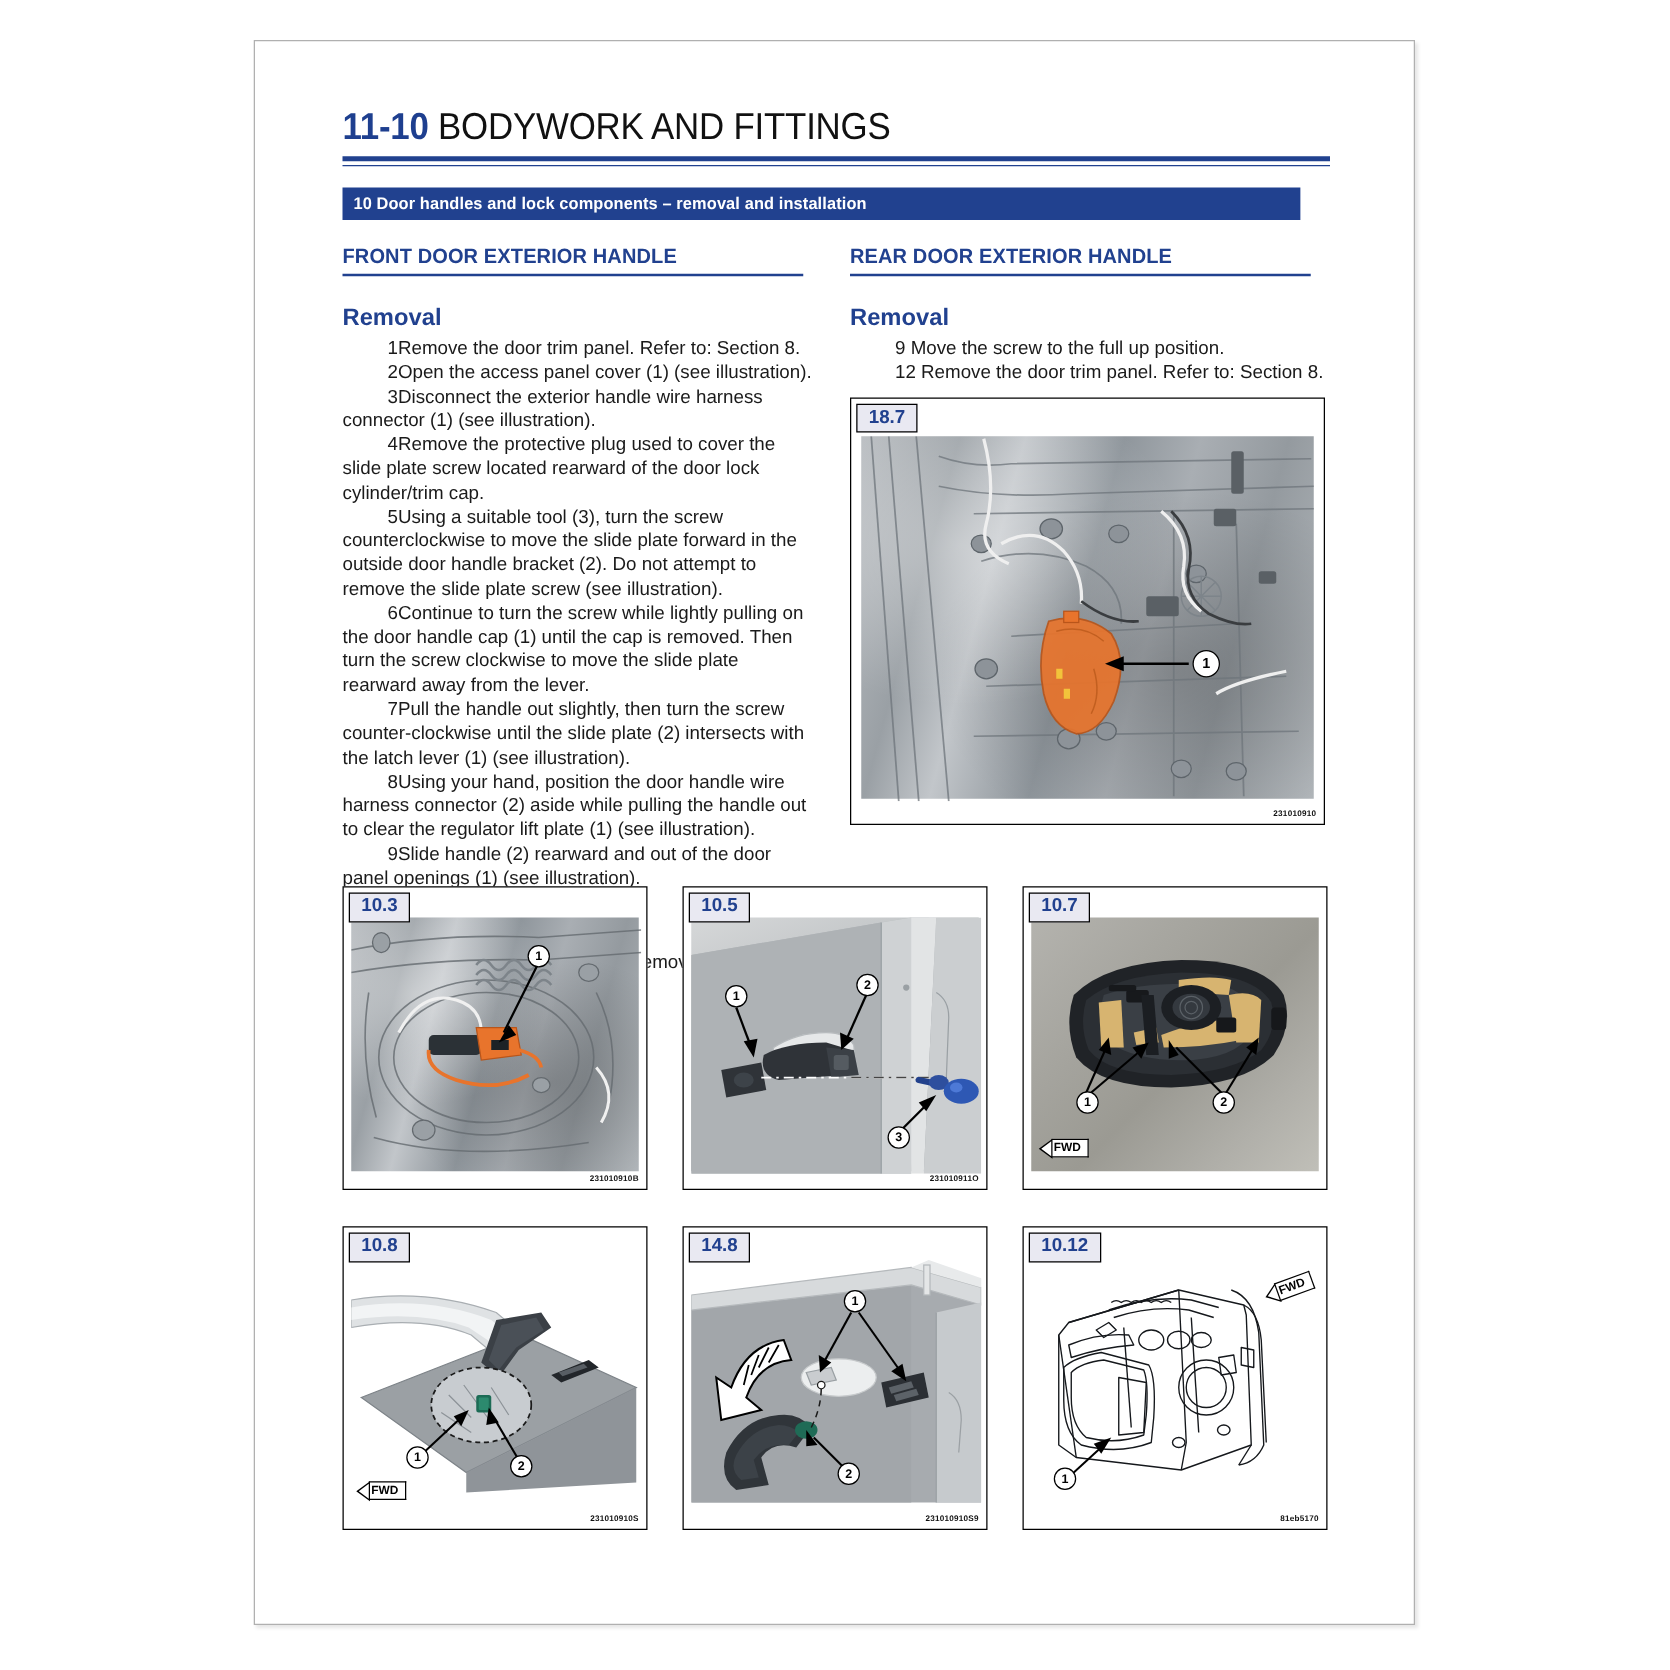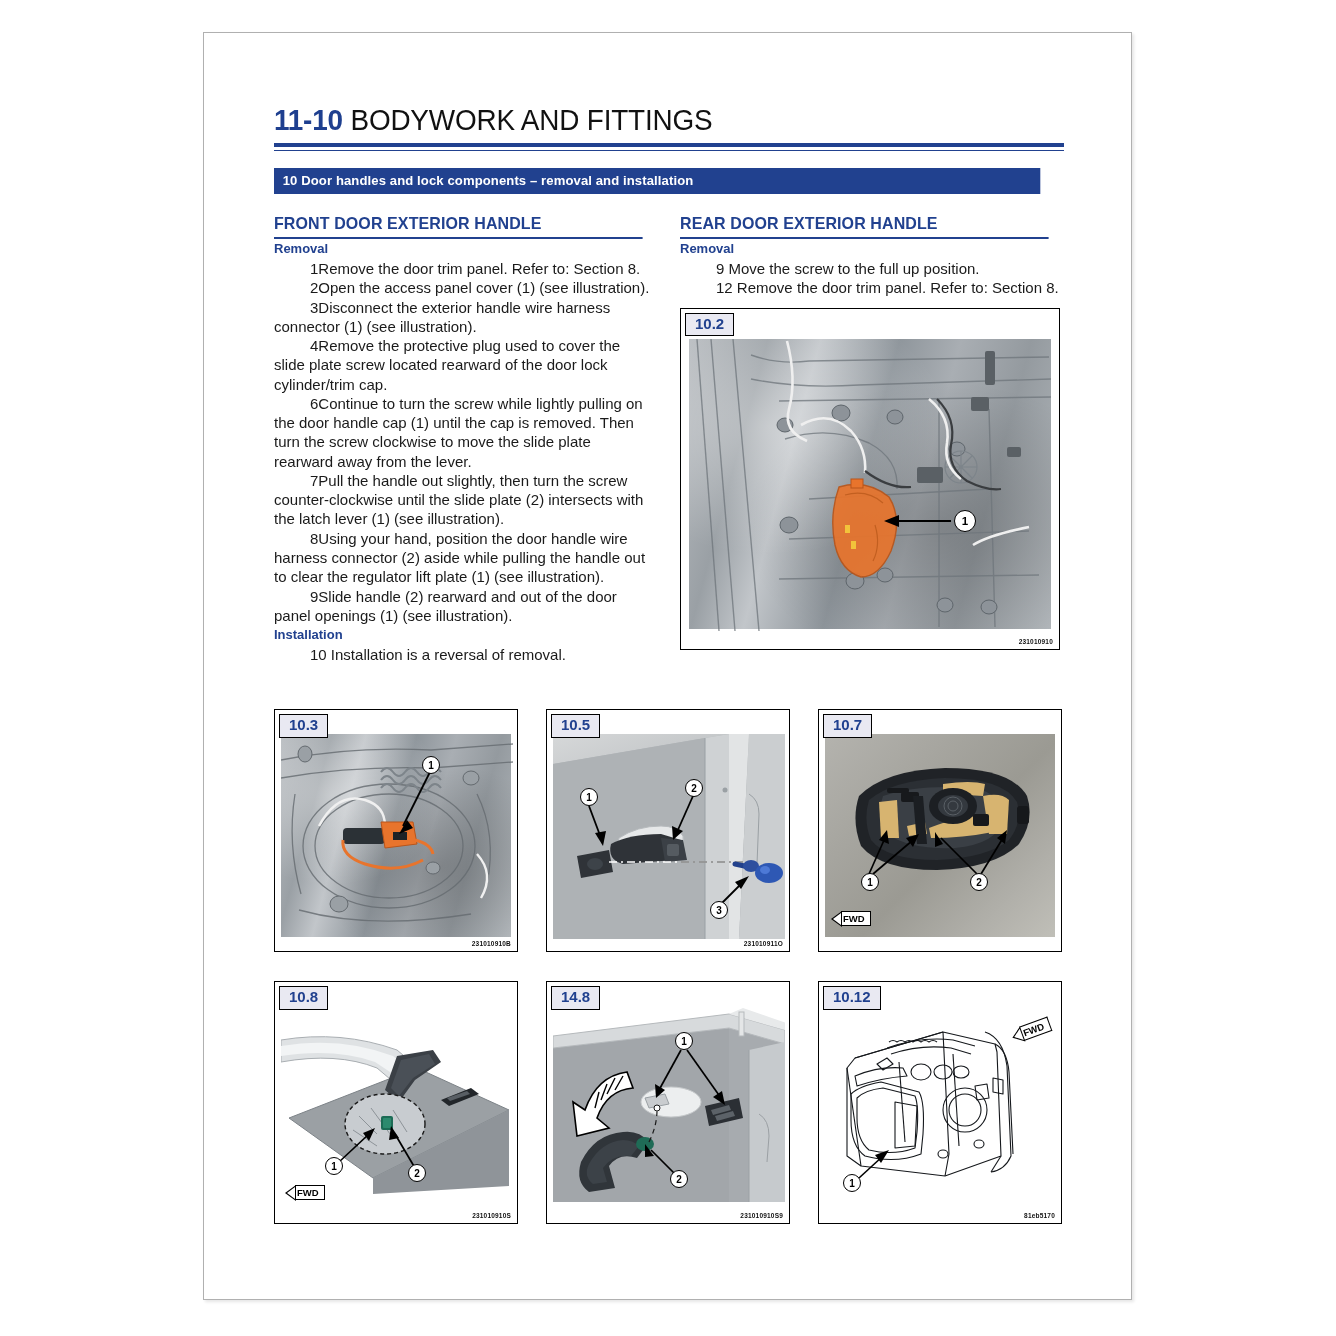--- a/index.html
+++ b/index.html
@@ -13,21 +13,21 @@
     position:absolute;
     left:203px;top:32px;
     width:929px;height:1268px;
     background:#ffffff;
     border:1px solid #b0b0b0;
     box-sizing:border-box;
     box-shadow:2px 2px 3px rgba(0,0,0,0.10);
   }
   .inner{
     position:absolute;
-    left:70px;top:70px;
+    left:70px;top:52px;
     width:790px;
   }
 
   
   .pagehead{
     font-size:30px;
     color:#111;
     letter-spacing:-0.2px;
     white-space:nowrap;
     font-stretch:condensed;
@@ -70,23 +70,23 @@
     font-size:16.5px;
     font-weight:700;
     letter-spacing:0.1px;
     padding-bottom:4px;
     border-bottom:2.5px solid #21418f;
     transform:scaleX(0.97);
     transform-origin:left center;
   }
   .subhead{
     color:#21418f;
-    font-size:13px;
+    font-size:19px;
     font-weight:700;
-    margin-top:2px;
+    margin-top:23px;
     margin-bottom:3px;
   }
   .steps{font-size:15px;color:#1a1a1a;line-height:1.285;}
   .step{
     margin:0 0 0 0;
     text-indent:18px;
   }
   .step .n{display:inline-block;min-width:14px;}
   .step .n.wide{min-width:0;}
 
@@ -230,20 +230,21 @@
     <div class="cols">
 
       <div class="col">
         <div class="colhead">FRONT DOOR EXTERIOR HANDLE</div>
         <div class="subhead">Removal</div>
         <div class="steps">
           <p class="step"><span class="n">1</span><span>Remove the door trim panel. Refer to: Section 8.</span></p>
           <p class="step"><span class="n">2</span><span>Open the access panel cover (1) (see illustration).</span></p>
           <p class="step"><span class="n">3</span><span>Disconnect the exterior handle wire harness connector (1) (see illustration).</span></p>
           <p class="step"><span class="n">4</span><span>Remove the protective plug used to cover the slide plate screw located rearward of the door lock cylinder/trim cap.</span></p>
+          <p class="step"><span class="n">5</span><span>Using a suitable tool (3), turn the screw counterclockwise to move the slide plate forward in the outside door handle bracket (2). Do not attempt to remove the slide plate screw (see illustration).</span></p>
           <p class="step"><span class="n">6</span><span>Continue to turn the screw while lightly pulling on the door handle cap (1) until the cap is removed. Then turn the screw clockwise to move the slide plate rearward away from the lever.</span></p>
           <p class="step"><span class="n">7</span><span>Pull the handle out slightly, then turn the screw counter-clockwise until the slide plate (2) intersects with the latch lever (1) (see illustration).</span></p>
           <p class="step"><span class="n">8</span><span>Using your hand, position the door handle wire harness connector (2) aside while pulling the handle out to clear the regulator lift plate (1) (see illustration).</span></p>
           <p class="step"><span class="n">9</span><span>Slide handle (2) rearward and out of the door panel openings (1) (see illustration).</span></p>
         </div>
         <div class="subhead">Installation</div>
         <div class="steps">
           <p class="step"><span class="n wide">10</span>&nbsp;<span>Installation is a reversal of removal.</span></p>
         </div>
       </div>
@@ -317,21 +318,21 @@
               <rect x="162" y="202" width="5" height="8" fill="#f2c33b"></rect>
               <rect x="162" y="140" width="12" height="9" fill="#e8742c" stroke="#b9551a" stroke-width="1"></rect>
             </svg>
 
             <svg width="364" height="292" viewBox="0 0 364 292" style="position:absolute;left:0;top:0;">
               <line x1="262" y1="182" x2="205" y2="182" stroke="#000" stroke-width="2"></line>
               <polygon points="195,182 210,176 210,188" fill="#000"></polygon>
             </svg>
             <div class="cal" style="left:265px;top:171px;">1</div>
           </div>
-          <div class="label">10.2</div>
+          <div class="label">18.7</div>
           <div class="code">231010910</div>
         </div>
       </div>
     </div>
   </div>
 
   <div class="figgrid" style="top:676px;">
 
     <div class="fig figsm">
       <div class="imgarea" style="left:6px;right:6px;top:24px;bottom:14px;">

